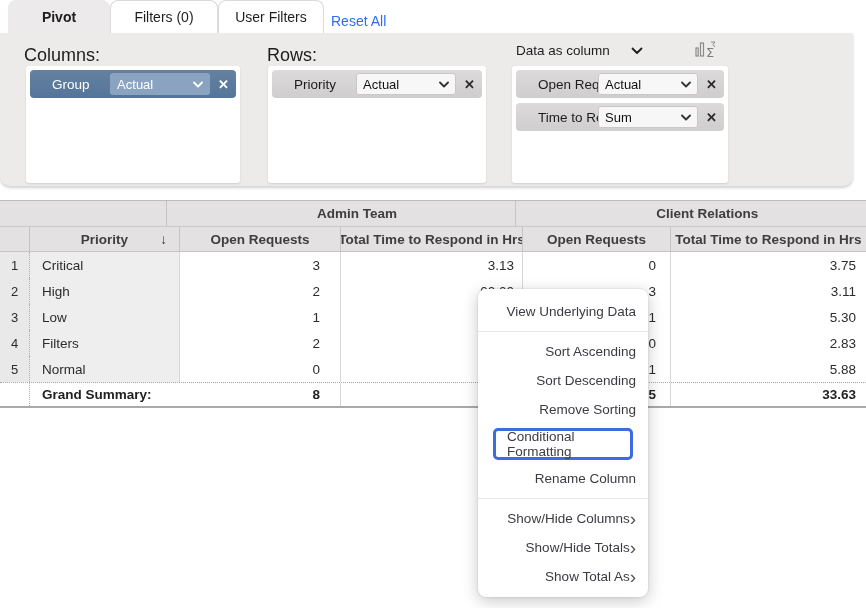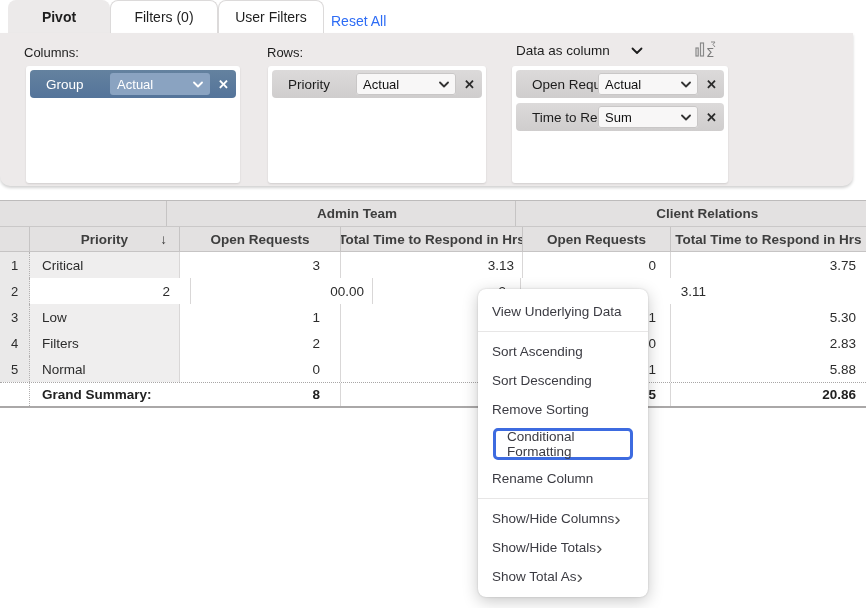--- a/index.html
+++ b/index.html
@@ -14,33 +14,33 @@
        font-size:14px;color:#1e1e1e;border-radius:8px 8px 0 0;box-sizing:border-box;cursor:pointer;}
   .tab-active{left:8px;width:102px;background:#eceaea;font-weight:bold;}
   .tab-white{background:#fff;border:1px solid #dcdada;border-bottom:none;}
   #tab-filters{left:110px;width:108px;}
   #tab-user-filters{left:218px;width:106px;}
   .reset-link{position:absolute;left:331px;top:4px;height:33px;display:flex;align-items:center;
        color:#2d6cf5;font-size:14px;cursor:pointer;}
   
   .config{position:absolute;top:33px;left:0;width:853px;height:153px;background:#edeaea;
        border-radius:0 0 10px 10px;box-shadow:0 2px 3px rgba(0,0,0,0.18);}
-  .cfg-label{position:absolute;top:12px;font-size:13px;color:#1d1d1d;white-space:nowrap;}
+  .cfg-label{position:absolute;top:12px;font-size:18px;color:#1d1d1d;white-space:nowrap;}
   #lbl-columns{left:24px;}
   #lbl-rows{left:267px;}
   .data-as-column{position:absolute;top:10px;left:516px;display:flex;align-items:center;gap:21px;
        font-size:13.5px;color:#1d1d1d;cursor:pointer;}
   .sigma-icon{position:absolute;top:6px;left:694px;cursor:pointer;}
   .bin{position:absolute;top:33px;height:117px;background:#fff;border-radius:3px;
        box-shadow:0 1px 2px rgba(0,0,0,0.12);padding:4px;box-sizing:border-box;}
   #bin-columns{left:26px;width:214px;}
   #bin-rows{left:268px;width:218px;}
   #bin-data{left:512px;width:216px;}
   .chip{height:28px;border-radius:4px;display:flex;align-items:center;
-       padding:0 7px 0 16px;margin-bottom:5px;font-size:13.5px;box-sizing:border-box;}
+       padding:0 7px 0 22px;margin-bottom:5px;font-size:13.5px;box-sizing:border-box;}
   .chip-blue{background:linear-gradient(#64829f,#54749a);color:#fff;}
   .chip-gray{background:linear-gradient(#dcdada,#cfcdcd);color:#1c1c1c;}
   .chip-field{flex:1;white-space:nowrap;overflow:hidden;}
   .agg-pill{display:flex;align-items:center;justify-content:space-between;width:100px;height:22px;
        border-radius:3px;padding:0 7px;font-size:13px;box-sizing:border-box;cursor:pointer;flex:none;}
   .pill-blue{background:#8aa3c1;color:#fff;}
   .pill-gray{background:#f8f7f7;color:#111;box-shadow:inset 0 0 0 1px #c9c7c7;}
   .chip-x{margin-left:8px;font-weight:bold;font-size:13px;cursor:pointer;line-height:1;}
   .chip-blue .chip-x{color:#fff;}
   .chip-gray .chip-x{color:#2a2a2a;}
@@ -71,22 +71,22 @@
   .data-row .c2,.data-row .c3,.data-row .c4{border-right:1px solid #d9d7d7;}
   .data-row .td{color:#2c2c2c;}
   .grand-row{border-top:1px dotted #a8a6a6;border-bottom:2px solid #aaa8a8;font-weight:bold;}
   .grand-row .c0{border-right:1px dotted #b2b0b0;}
   .grand-row .c1{padding-left:12px;}
   .grand-row .c2,.grand-row .c3,.grand-row .c4{border-right:1px solid #d9d7d7;}
   
   .menu{position:absolute;left:478px;top:289px;width:170px;background:#fff;border-radius:8px;
        box-shadow:0 4px 16px rgba(0,0,0,0.22),0 0 2px rgba(0,0,0,0.18);
        padding:8px 0 6px;z-index:10;box-sizing:border-box;}
-  .mi{height:29px;display:flex;align-items:center;justify-content:flex-start;
-       padding:0 12px 0 14px;font-size:13.5px;color:#3b3b42;cursor:pointer;}
+  .mi{height:29px;display:flex;align-items:center;justify-content:flex-end;
+       padding:0 12px 0 26px;font-size:13.5px;color:#3b3b42;cursor:pointer;}
   .mi .sub-arrow{color:#555;font-size:19px;line-height:1;font-weight:normal;}
   .menu-divider{height:1px;background:#e7e6e6;margin:5px 0;}
   .cf-wrap{border:3px solid #3d6be0;border-radius:5px;margin:4px 15px;}
   .cf-wrap .mi{height:26px;padding-left:11px;}
 </style>
 </head>
 <body>
 
 <div class="tabbar">
   <div class="tab tab-active">Pivot</div>
@@ -196,20 +196,21 @@
   <div class="tr data-row">
     <div class="td c0">1</div>
     <div class="td c1">Critical</div>
     <div class="td c2">3</div>
     <div class="td c3">3.13</div>
     <div class="td c4">0</div>
     <div class="td c5">3.75</div>
   </div>
   <div class="tr data-row">
     <div class="td c0">2</div>
+    <div class="td c1">High</div>
     <div class="td c2">2</div>
     <div class="td c3">00.00</div>
     <div class="td c4">3</div>
     <div class="td c5">3.11</div>
   </div>
   <div class="tr data-row">
     <div class="td c0">3</div>
     <div class="td c1">Low</div>
     <div class="td c2">1</div>
     <div class="td c3"></div>
@@ -232,21 +233,21 @@
     <div class="td c4">1</div>
     <div class="td c5">5.88</div>
   </div>
 
   <div class="tr grand-row">
     <div class="td c0"></div>
     <div class="td c1">Grand Summary:</div>
     <div class="td c2">8</div>
     <div class="td c3"></div>
     <div class="td c4">5</div>
-    <div class="td c5">20.86</div>
+    <div class="td c5">33.63</div>
   </div>
 </div>
 
 <div class="menu">
   <div class="mi">
     <span>View Underlying Data</span>
   </div>
   <div class="menu-divider"></div>
   <div class="mi">
     <span>Sort Ascending</span>

